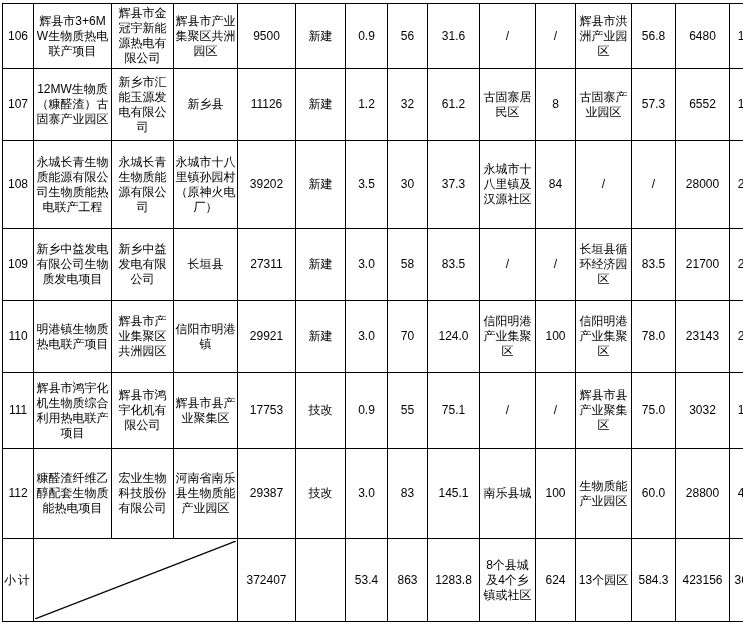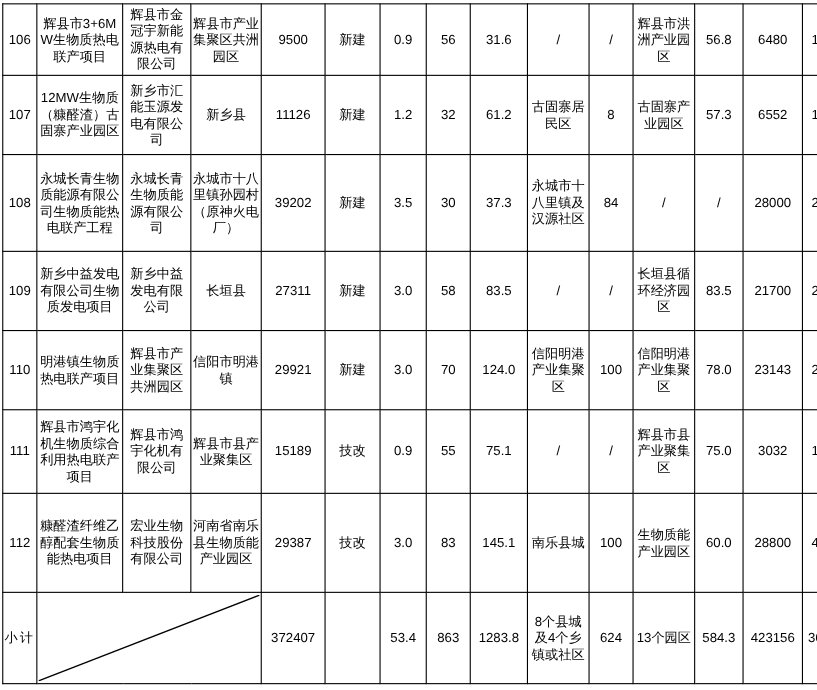--- a/index.html
+++ b/index.html
@@ -181,21 +181,21 @@
         <td class="num">23143</td>
         <td class="num">27.1</td>
 
       </tr>
 
       <tr style="height:76px">
         <td class="idx">111</td>
         <td class="name">辉县市鸿宇化机生物质综合利用热电联产项目</td>
         <td class="company">辉县市鸿宇化机有限公司</td>
         <td class="loc">辉县市县产业聚集区</td>
-        <td class="num">15189</td>
+        <td class="num">17753</td>
         <td class="num">技改</td>
         <td class="num">0.9</td>
         <td class="num">55</td>
         <td class="num">75.1</td>
         <td class="dash">/</td>
         <td class="dash">/</td>
         <td class="park1">辉县市县产业聚集区</td>
         <td class="num">75.0</td>
         <td class="num">3032</td>
         <td class="num">13.6</td>

